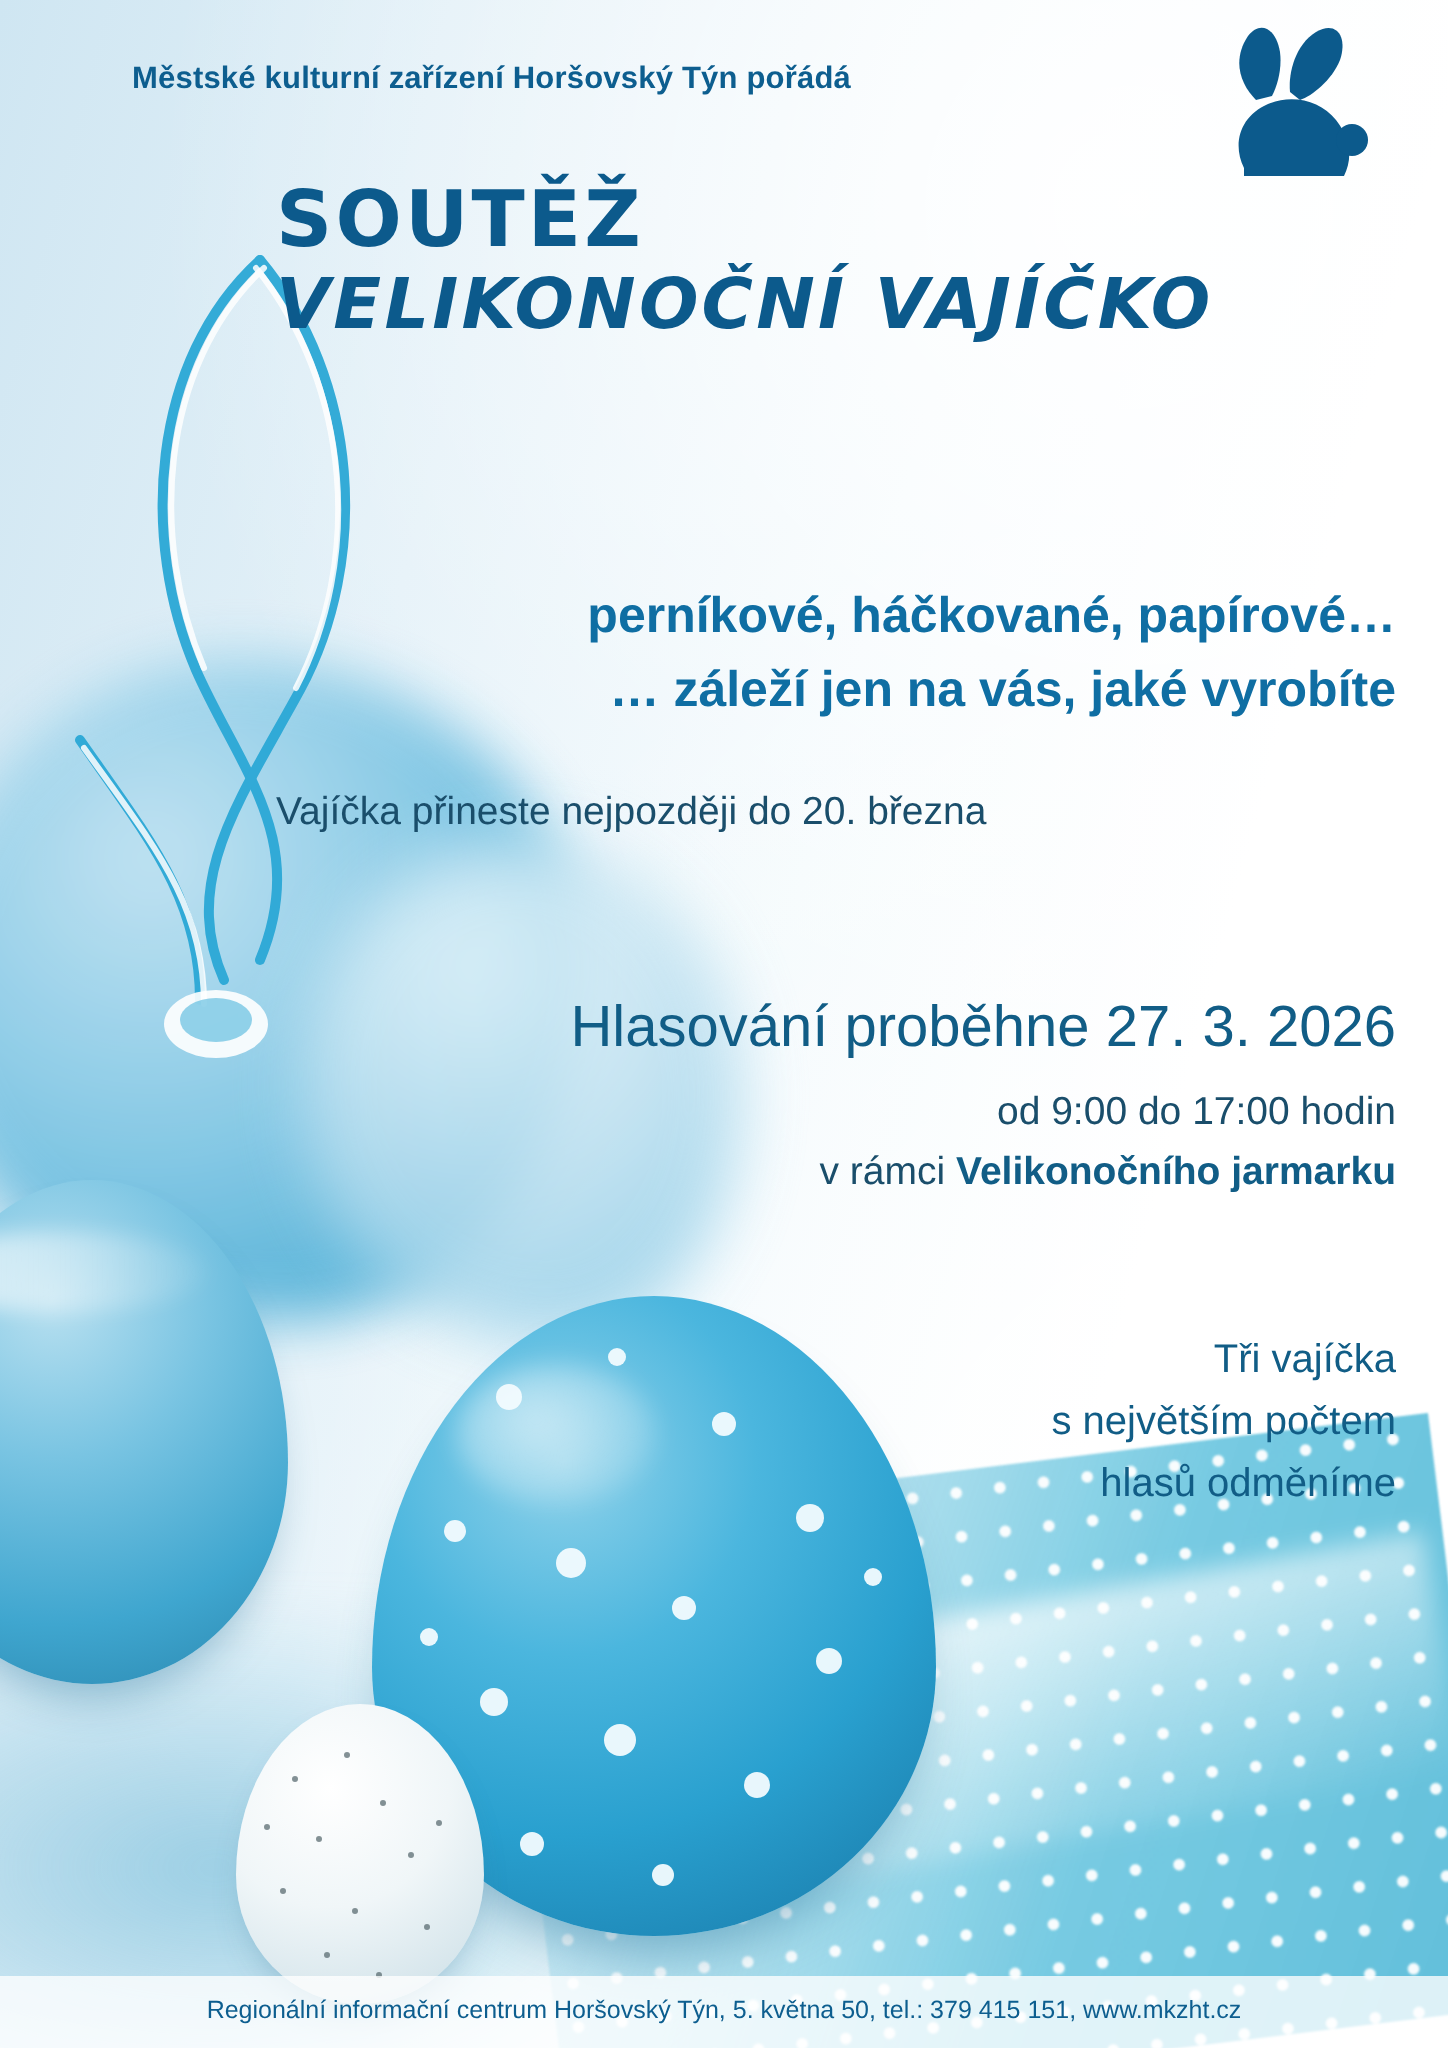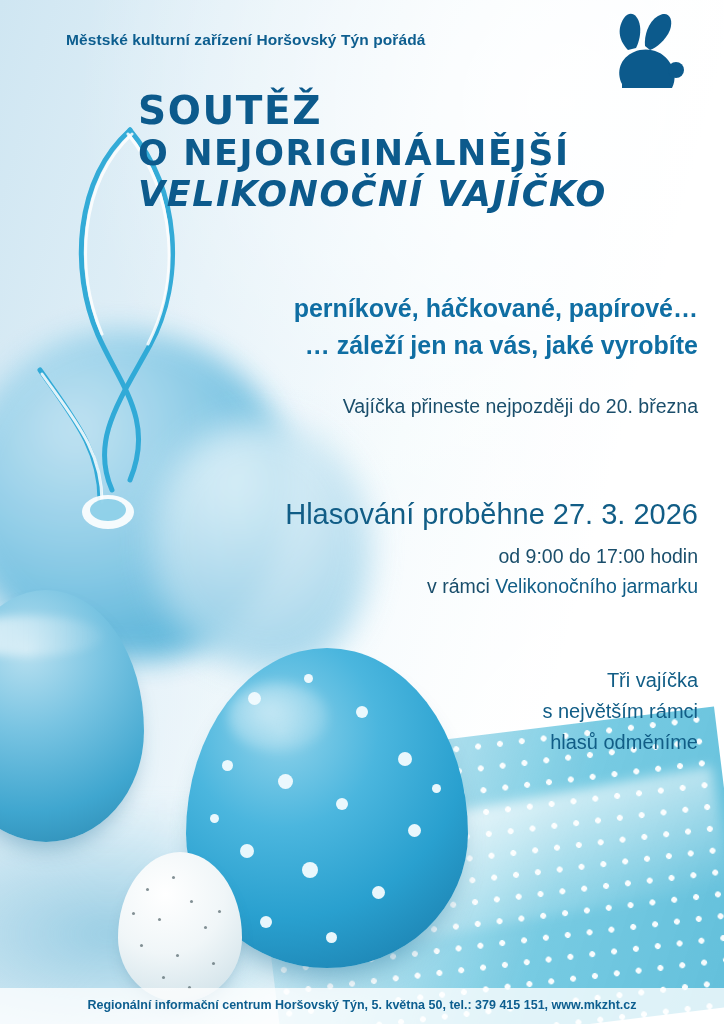--- a/index.html
+++ b/index.html
@@ -225,21 +225,21 @@
     color: #0f6ea3;
     font-weight: bold;
     font-size: 25px;
     line-height: 1.48;
   }
   .deadline {
     position: absolute;
     right: 26px;
     top: 392px;
     width: 560px;
-    text-align: right;
+    text-align: left;
     color: #1a4e6b;
     font-size: 19.5px;
     line-height: 1.5;
   }
   .voting {
     position: absolute;
     right: 26px;
     top: 492px;
     width: 560px;
     text-align: right;
@@ -247,42 +247,42 @@
     font-size: 19.5px;
     line-height: 1.55;
   }
   .voting .big {
     font-size: 29px;
     font-weight: normal;
     color: #115d86;
     display: block;
     margin-bottom: 4px;
   }
-  .voting strong { font-weight: normal; color: #115d86; }
+  .voting strong { font-weight: bold; color: #115d86; }
 
   .prize {
     position: absolute;
     right: 26px;
     top: 665px;
     width: 560px;
     text-align: right;
     color: #115d86;
     font-size: 20px;
     font-weight: normal;
     line-height: 1.55;
   }
 
   .footer {
     position: absolute;
     left: 0;
     right: 0;
     bottom: 12px;
     text-align: center;
     font-size: 12.5px;
-    font-weight: bold;
+    font-weight: normal;
     color: #0d5e8f;
   }
   .footer-strip {
     position: absolute;
     left: 0;
     right: 0;
     bottom: 0;
     height: 36px;
     background: rgba(255,255,255,0.78);
   }
@@ -362,21 +362,20 @@
       <g fill="#0c5a8c">
         <path d="M30 40 C 22 32, 18 20, 26 8 C 32 0, 40 4, 42 16 C 43 24, 41 32, 38 38 Z"></path>
         <path d="M47 36 C 46 26, 50 12, 60 6 C 70 0, 76 8, 72 20 C 68 30, 58 38, 52 40 Z"></path>
         <path d="M24 74 C 18 62, 22 48, 36 42 C 48 37, 62 40, 70 50 C 78 60, 78 70, 74 78 L 24 78 Z"></path>
         <circle cx="78" cy="60" r="8"></circle>
       </g>
     </svg>
 
     <div class="headline">
       <span class="l1">SOUTĚŽ</span>
-      <span class="l2">O NEJORIGINÁLNĚJŠÍ</span>
       <span class="l3">VELIKONOČNÍ VAJÍČKO</span>
     </div>
 
     <div class="subtitle">
       <div>perníkové, háčkované, papírové…</div>
       <div>… záleží jen na vás, jaké vyrobíte</div>
     </div>
 
     <div class="deadline">
       <div>Vajíčka přineste nejpozději do 20. března</div>
@@ -385,20 +384,20 @@
     <div class="voting">
       <span class="big">Hlasování proběhne 27. 3. 2026</span>
       <div>od 9:00 do 17:00 hodin</div>
       <div>
         <span>v rámci </span><strong>Velikonočního jarmarku</strong>
       </div>
     </div>
 
     <div class="prize">
       <div>Tři vajíčka</div>
-      <div>s největším rámci</div>
+      <div>s největším počtem</div>
       <div>hlasů odměníme</div>
     </div>
 
     <div class="footer-strip"></div>
     <div class="footer">Regionální informační centrum Horšovský Týn, 5. května 50, tel.: 379 415 151, www.mkzht.cz</div>
   </div>
 </div>
 
 </body></html>

